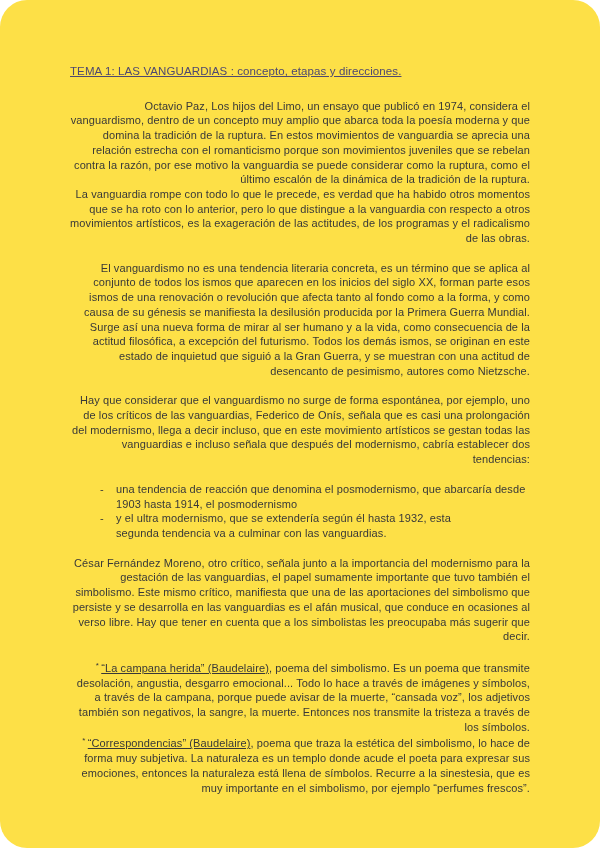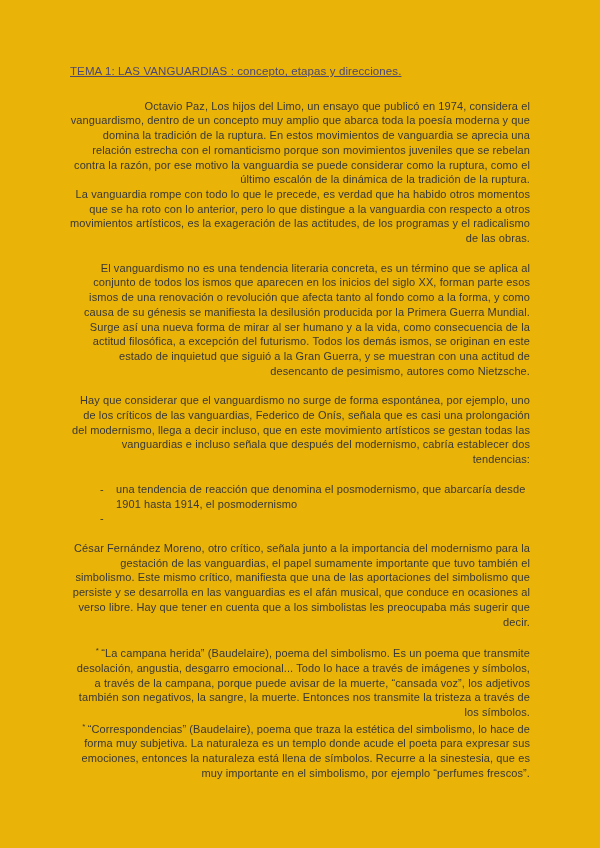--- a/index.html
+++ b/index.html
@@ -5,28 +5,29 @@
   html, body {
     margin: 0;
     padding: 0;
     background: #ffffff;
   }
   .page {
     position: relative;
     width: 600px;
     height: 848px;
     box-sizing: border-box;
-    background: #eab308;
+    background: #fde047;
     padding: 64px 70px 8px 70px;
     font-family: "Liberation Sans", "DejaVu Sans", sans-serif;
     font-size: 11px;
     line-height: 14.7px;
     color: #383838;
     overflow: hidden;
     letter-spacing: 0.1px;
+    border-radius: 27px;
   }
   .doc-title {
     margin: 0 0 20px 0;
     font-size: 11.5px;
     font-weight: normal;
     color: #4e4870;
     text-decoration: underline;
     line-height: 14.7px;
   }
   .doc-para {
@@ -46,42 +47,44 @@
     flex: 0 0 auto;
     width: 16px;
     margin-left: 30px;
     text-align: left;
   }
   .doc-list-item .content {
     flex: 1 1 auto;
     white-space: pre-wrap;
   }
   .bold { font-weight: normal; }
-  .underline { }
+  .underline { text-decoration: underline; }
   .sup {
     font-size: 8px;
     vertical-align: 4px;
   }
 </style>
 </head>
 <body>
 
 <div class="page">
   <h1 class="doc-title">TEMA 1: LAS VANGUARDIAS : concepto, etapas y direcciones.</h1>
   <div>
       <p class="doc-para"><span>Octavio Paz, Los hijos del Limo, un ensayo que publicó en 1974, considera el vanguardismo, dentro de un concepto muy amplio que abarca toda la poesía moderna y que domina la tradición de la ruptura. En estos movimientos de vanguardia se aprecia una relación estrecha con el romanticismo porque son movimientos juveniles que se rebelan contra la razón, por ese motivo la vanguardia se puede considerar como la ruptura, como el último escalón de la dinámica de la tradición de la ruptura.
 La vanguardia rompe con todo lo que le precede, es verdad que ha habido otros momentos que se ha roto con lo anterior, pero lo que distingue a la vanguardia con respecto a otros movimientos artísticos, es la exageración de las actitudes, de los programas y el radicalismo de las obras.</span></p>
       <p class="doc-para"><span>El vanguardismo no es una tendencia literaria concreta, es un término que se aplica al conjunto de todos los ismos que aparecen en los inicios del siglo XX, forman parte esos ismos de una renovación o revolución que afecta tanto al fondo como a la forma, y como causa de su génesis se manifiesta la desilusión producida por la Primera Guerra Mundial. Surge así una nueva forma de mirar al ser humano y a la vida, como consecuencia de la actitud filosófica, a excepción del futurismo. Todos los demás ismos, se originan en este estado de inquietud que siguió a la Gran Guerra, y se muestran con una actitud de desencanto de pesimismo, autores como Nietzsche.</span></p>
       <p class="doc-para"><span>Hay que considerar que el vanguardismo no surge de forma espontánea, por ejemplo, uno de los críticos de las vanguardias, Federico de Onís, señala que es casi una prolongación del modernismo, llega a decir incluso, que en este movimiento artísticos se gestan todas las vanguardias e incluso señala que después del modernismo, cabría establecer dos tendencias:</span></p>
       <div class="doc-list">
         <div class="doc-list-item">
           <span class="marker">-</span>
-          <span class="content"><span>una tendencia de reacción que denomina el posmodernismo, que abarcaría desde 1901 hasta 1914, el posmodernismo</span></span>
+          <span class="content"><span>una tendencia de reacción que denomina el posmodernismo, que abarcaría desde 1903 hasta 1914, el posmodernismo</span></span>
         </div>
         <div class="doc-list-item">
           <span class="marker">-</span>
+          <span class="content"><span>y el ultra modernismo, que se extendería según él hasta 1932, esta
+segunda tendencia va a culminar con las vanguardias.</span></span>
         </div>
       </div>
       <p class="doc-para"><span>César Fernández Moreno, otro crítico, señala junto a la importancia del modernismo para la gestación de las vanguardias, el papel sumamente importante que tuvo también el simbolismo. Este mismo crítico, manifiesta que una de las aportaciones del simbolismo que persiste y se desarrolla en las vanguardias es el </span><span class="bold">afán musical</span><span>, que conduce en ocasiones al verso libre. Hay que tener en cuenta que a los simbolistas les preocupaba más sugerir que decir.</span></p>
       <p class="doc-para"><span class="sup">* </span><span class="underline">“La campana herida” (Baudelaire)</span><span>, poema del simbolismo. Es un poema que transmite desolación, angustia, desgarro emocional... Todo lo hace a través de </span><span class="bold">imágenes y símbolos</span><span>, a través de la campana, porque puede avisar de la muerte, “cansada voz”, los adjetivos también son negativos, la sangre, la muerte. Entonces nos transmite la tristeza a través de los símbolos.
 </span><span class="sup">* </span><span class="underline">“Correspondencias” (Baudelaire)</span><span>, poema que traza la estética del simbolismo, lo hace de forma muy subjetiva. La naturaleza es un templo donde acude el poeta para expresar sus emociones, entonces la naturaleza está llena de símbolos. Recurre a la </span><span class="bold">sinestesia</span><span>, que es muy importante en el simbolismo, por ejemplo “perfumes frescos”.</span></p>
     </div>
 </div>
 
 </body></html>

